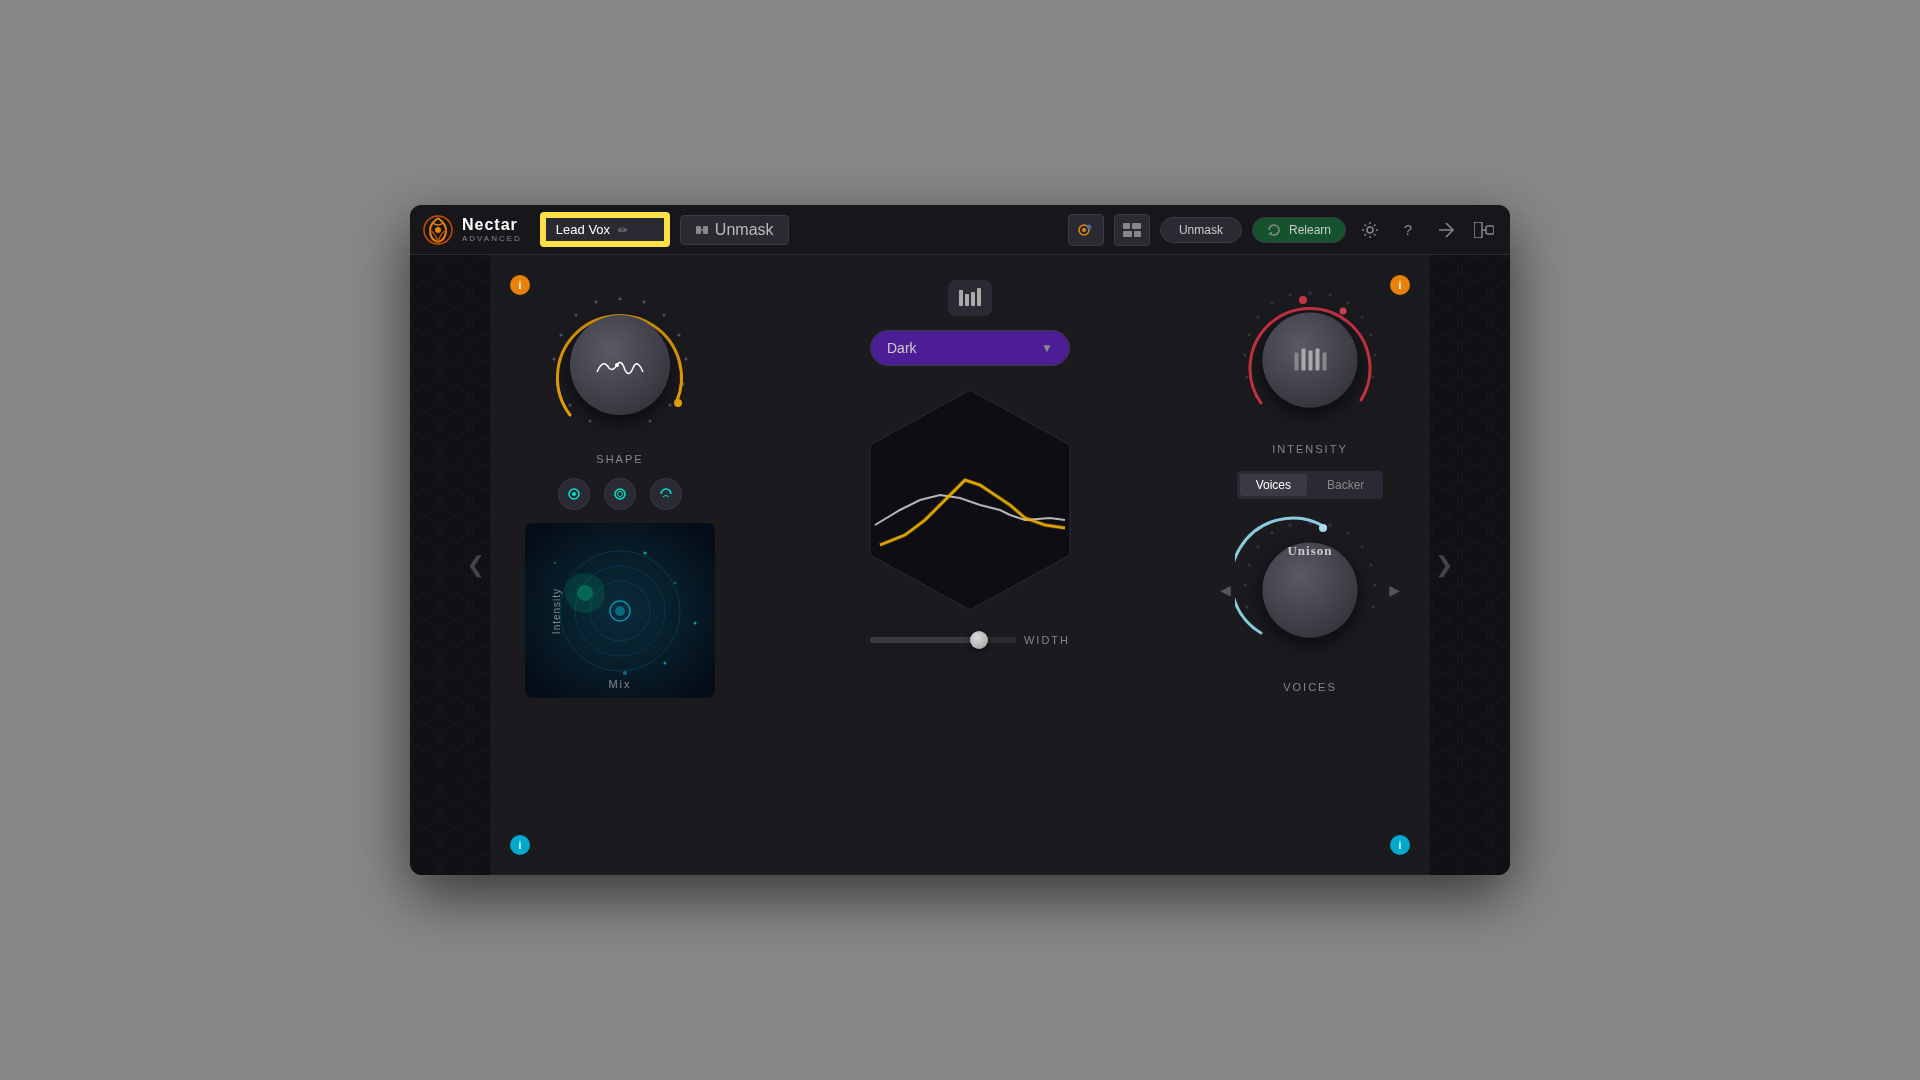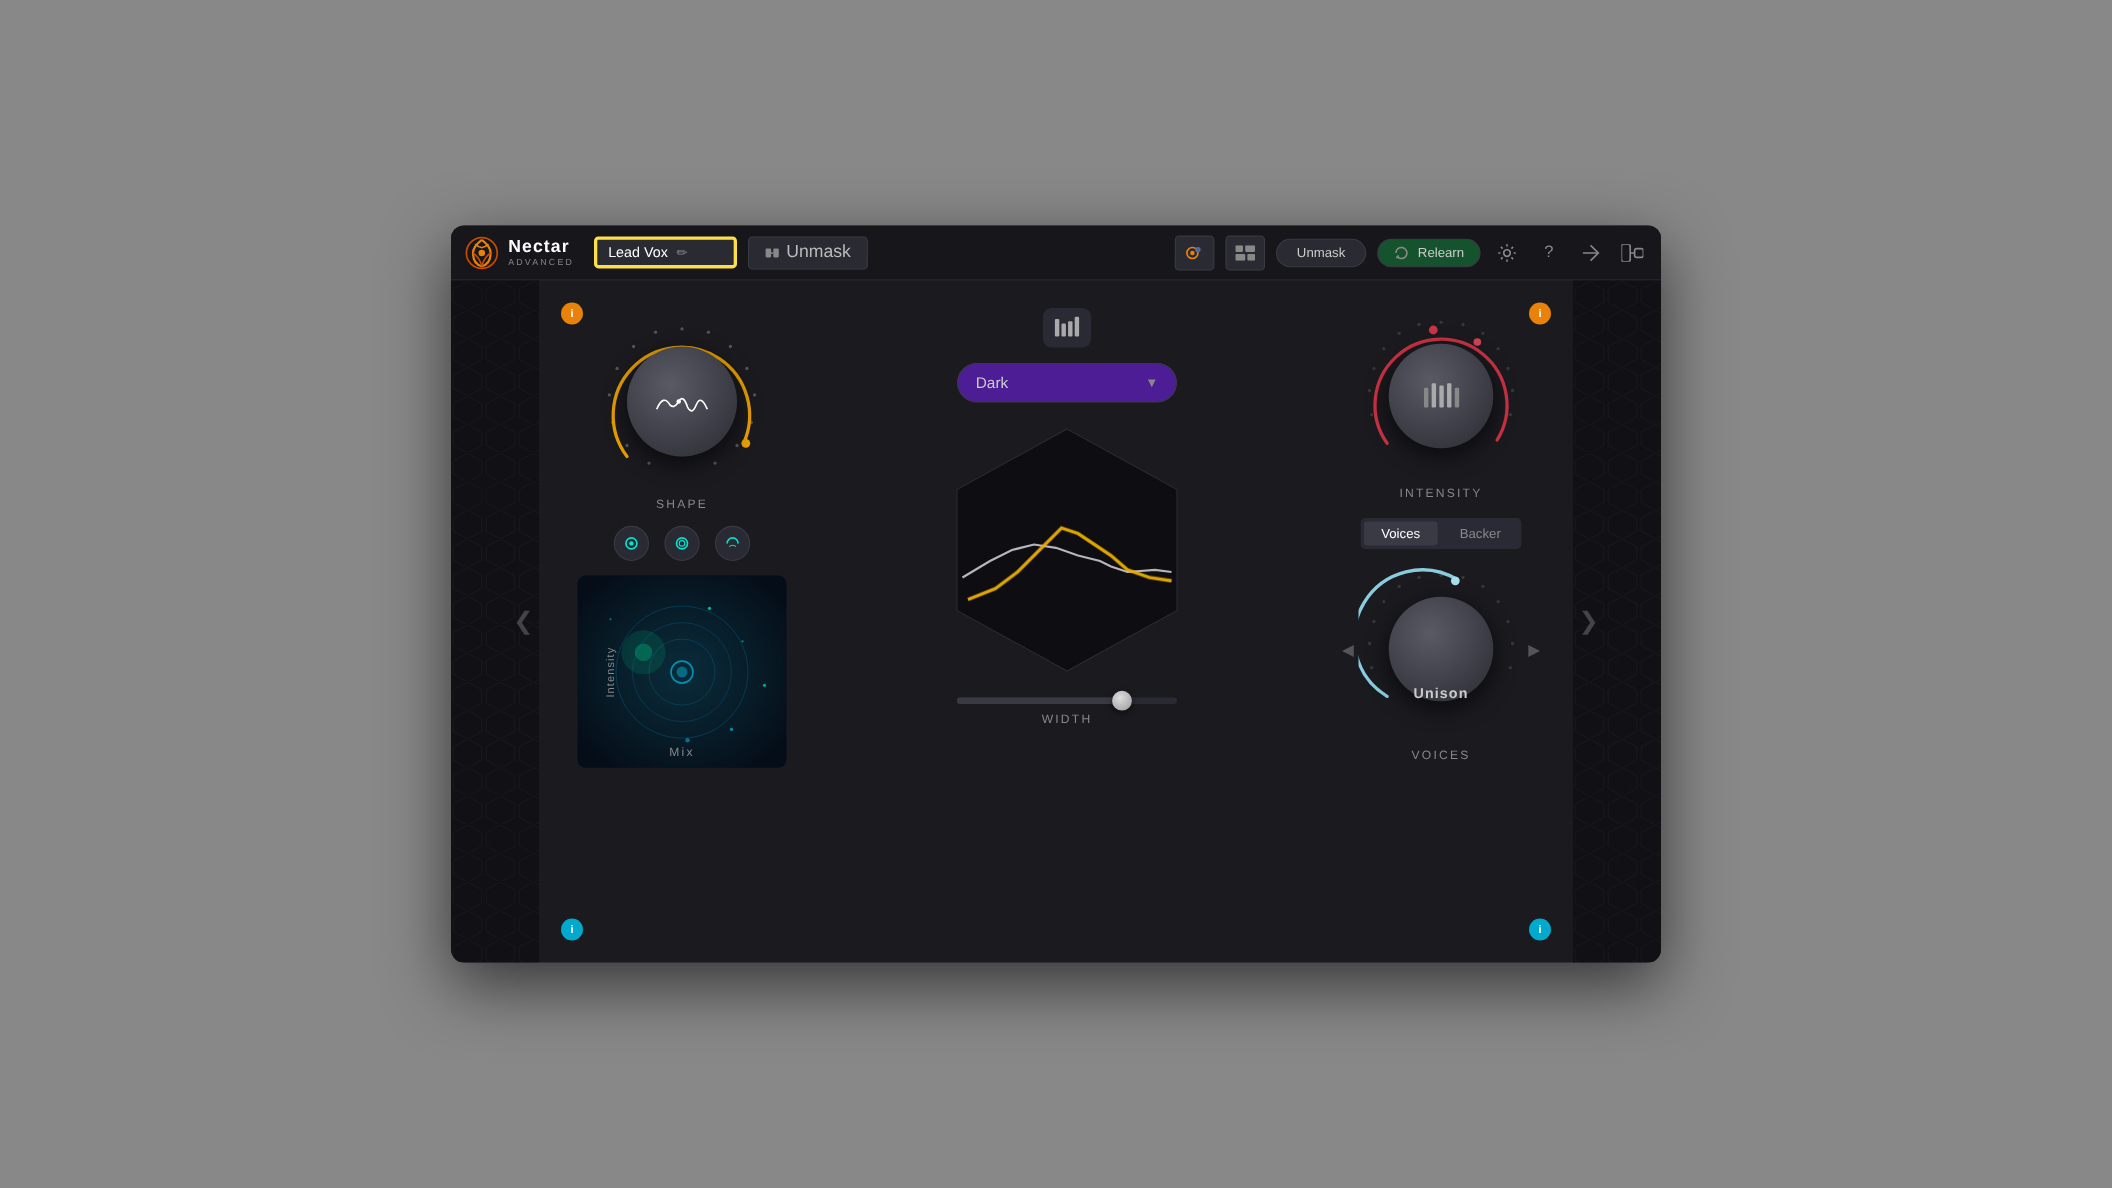--- a/index.html
+++ b/index.html
@@ -60,21 +60,21 @@
 
     .logo-subtitle {
       color: #888;
       font-size: 8px;
       letter-spacing: 2px;
       text-transform: uppercase;
     }
 
     .preset-area {
       background: #2a2a32;
-      border: 3px solid #fde047;
+      border: 6px solid #fde047;
       border-radius: 4px;
       padding: 4px 10px;
       display: flex;
       align-items: center;
       gap: 8px;
       min-width: 130px;
     }
 
     .preset-name {
       color: #fff;
@@ -378,21 +378,21 @@
     }
 
     .hex-svg {
       position: absolute;
       inset: 0;
     }
 
     
     .width-section {
       display: flex;
-      flex-direction: column;
+      flex-direction: row;
       align-items: center;
       gap: 8px;
       width: 200px;
     }
 
     .width-slider-track {
       width: 100%;
       height: 6px;
       background: #2a2a35;
       border-radius: 3px;
@@ -491,23 +491,24 @@
     .voices-knob-center {
       position: absolute;
       width: 95px;
       height: 95px;
       top: 50%;
       left: 50%;
       transform: translate(-50%, -50%);
       background: radial-gradient(circle at 40% 35%, #5a5a65, #2a2a32);
       border-radius: 50%;
       display: flex;
-      align-items: flex-end;
+      align-items: flex-start;
       justify-content: center;
       box-shadow: 0 6px 20px rgba(0,0,0,0.6);
+      font-family: Liberation Serif, serif;
     }
 
     .voices-label-text {
       color: #ccc;
       font-size: 13px;
       font-weight: 600;
       letter-spacing: 1px;
     }
 
     

